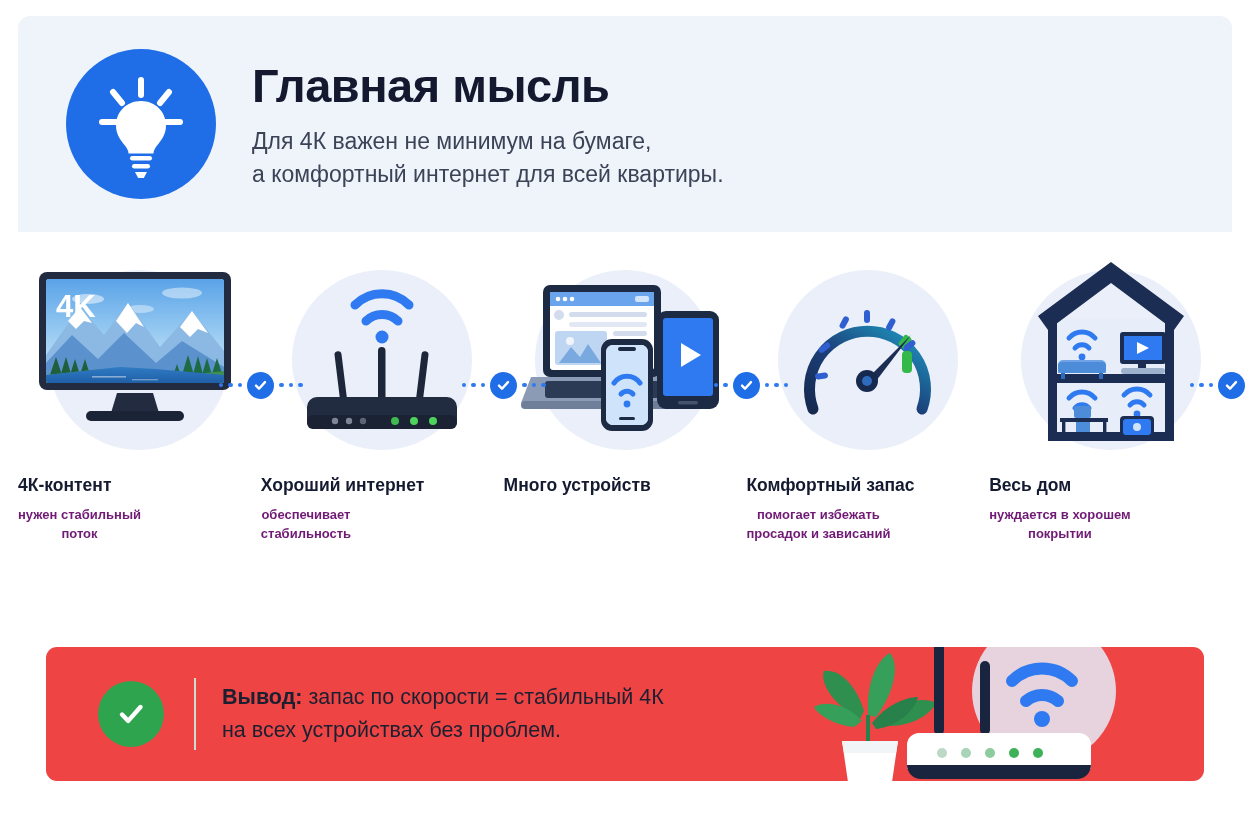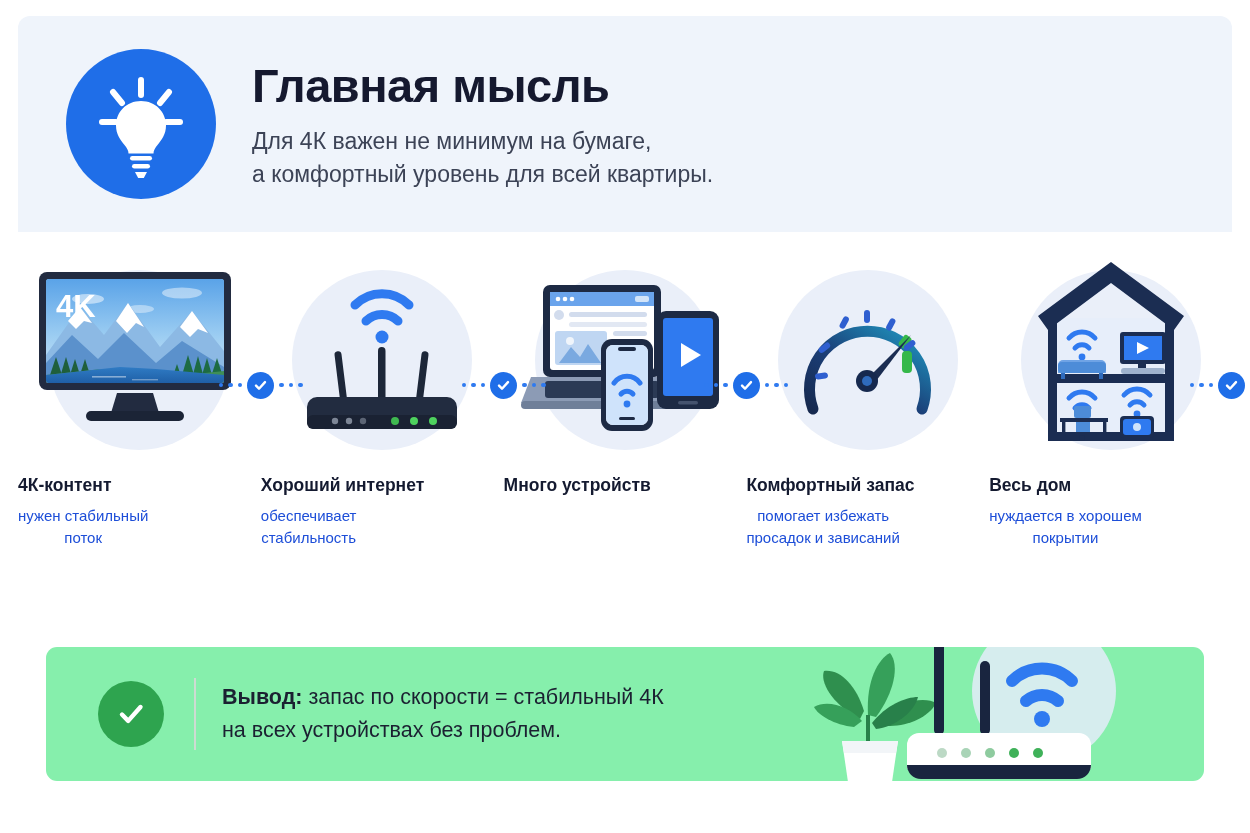--- a/index.html
+++ b/index.html
@@ -89,26 +89,27 @@
   }
   .step-art svg { position: relative; z-index: 1; }
   .step-title {
     font-size: 17.5px;
     font-weight: 700;
     color: #141a30;
     text-align: center;
     margin-top: 12px;
   }
   .step-cap {
-    font-size: 15px;
-    color: #1d4ed8;
+    font-size: 13px;
+    color: #701a75;
     text-align: center;
     line-height: 1.48;
     margin-top: 9px;
     max-width: 215px;
+    font-weight: bold;
   }
 
   
   .connector {
     position: absolute;
     top: 122px;
     right: -34px;
     width: 68px;
     height: 30px;
     display: flex;
@@ -127,21 +128,21 @@
     align-items: center;
     justify-content: center;
     flex: 0 0 auto;
   }
 
   
   .conclusion {
     position: absolute;
     left: 46px; right: 46px; bottom: 52px;
     height: 134px;
-    background: #86efac;
+    background: #ef4444;
     border-radius: 11px;
     display: flex;
     align-items: center;
     padding-left: 52px;
     overflow: hidden;
   }
   .green-check {
     width: 66px; height: 66px;
     border-radius: 50%;
     background: #2ea44f;
@@ -185,21 +186,21 @@
         </g>
         <path d="M75 52c-14.5 0-25 11-25 24.5 0 9 4.6 14.6 8.3 19.2 2.6 3.2 4.2 5.6 4.2 8.8h25c0-3.2 1.6-5.6 4.2-8.8 3.7-4.6 8.3-10.2 8.3-19.2C100 63 89.5 52 75 52z" fill="#ffffff"></path>
         <rect x="64" y="107" width="22" height="4.6" rx="2.3" fill="#ffffff"></rect>
         <rect x="66" y="115" width="18" height="4.6" rx="2.3" fill="#ffffff"></rect>
         <path d="M69 123h12l-3.2 6h-5.6z" fill="#ffffff"></path>
       </svg>
     </div>
     <div class="header-text">
       <div class="header-title">Главная мысль</div>
       <div class="header-sub">Для 4К важен не минимум на бумаге,</div>
-      <div class="header-sub">а комфортный уровень для всей квартиры.</div>
+      <div class="header-sub">а комфортный интернет для всей квартиры.</div>
     </div>
   </div>
 
   <div class="steps">
 
     <div class="step">
       <div class="step-art">
         <div class="halo"></div>
         <svg width="215" height="185" viewBox="0 0 215 185">
           <defs>

